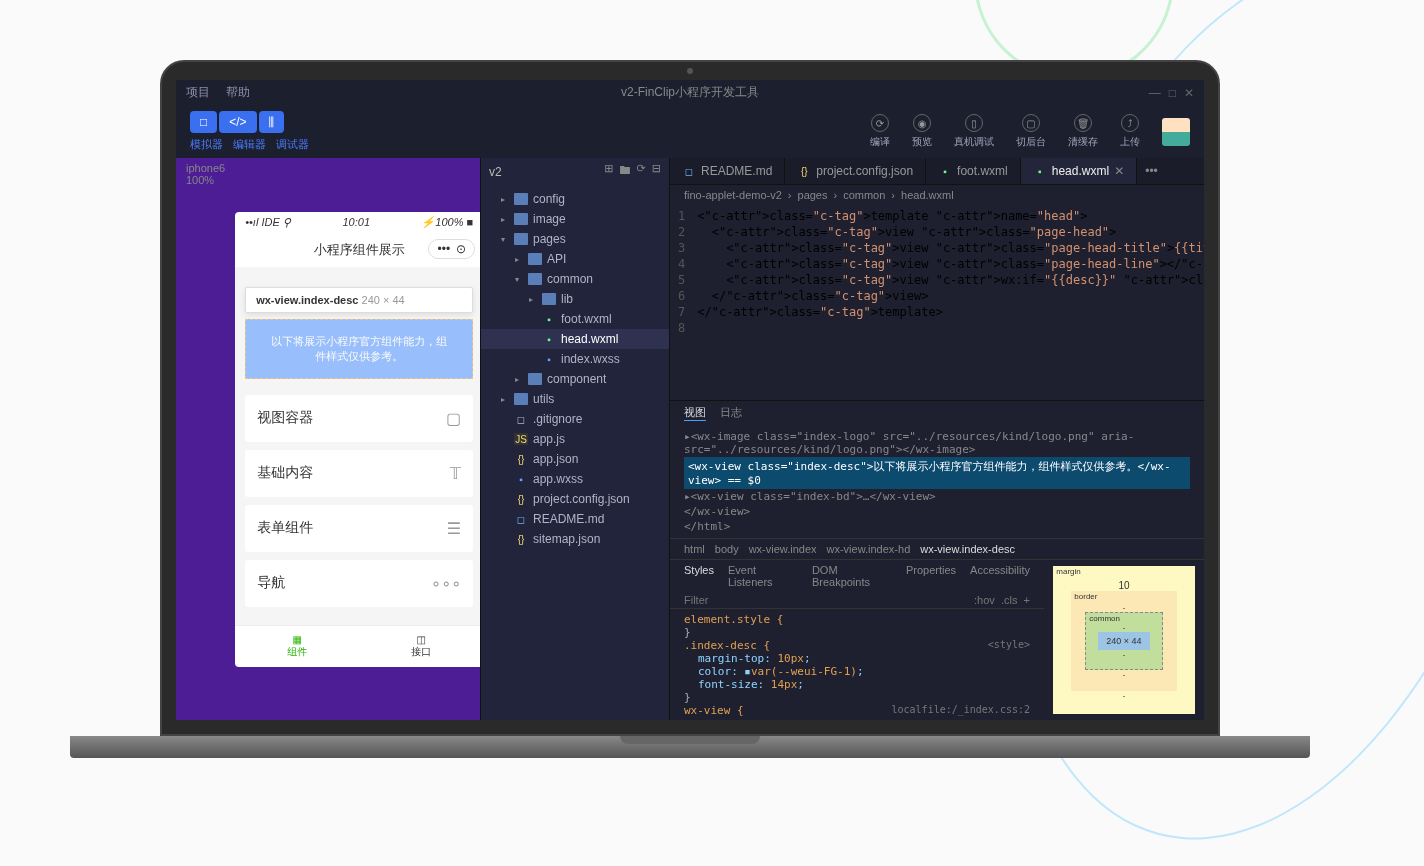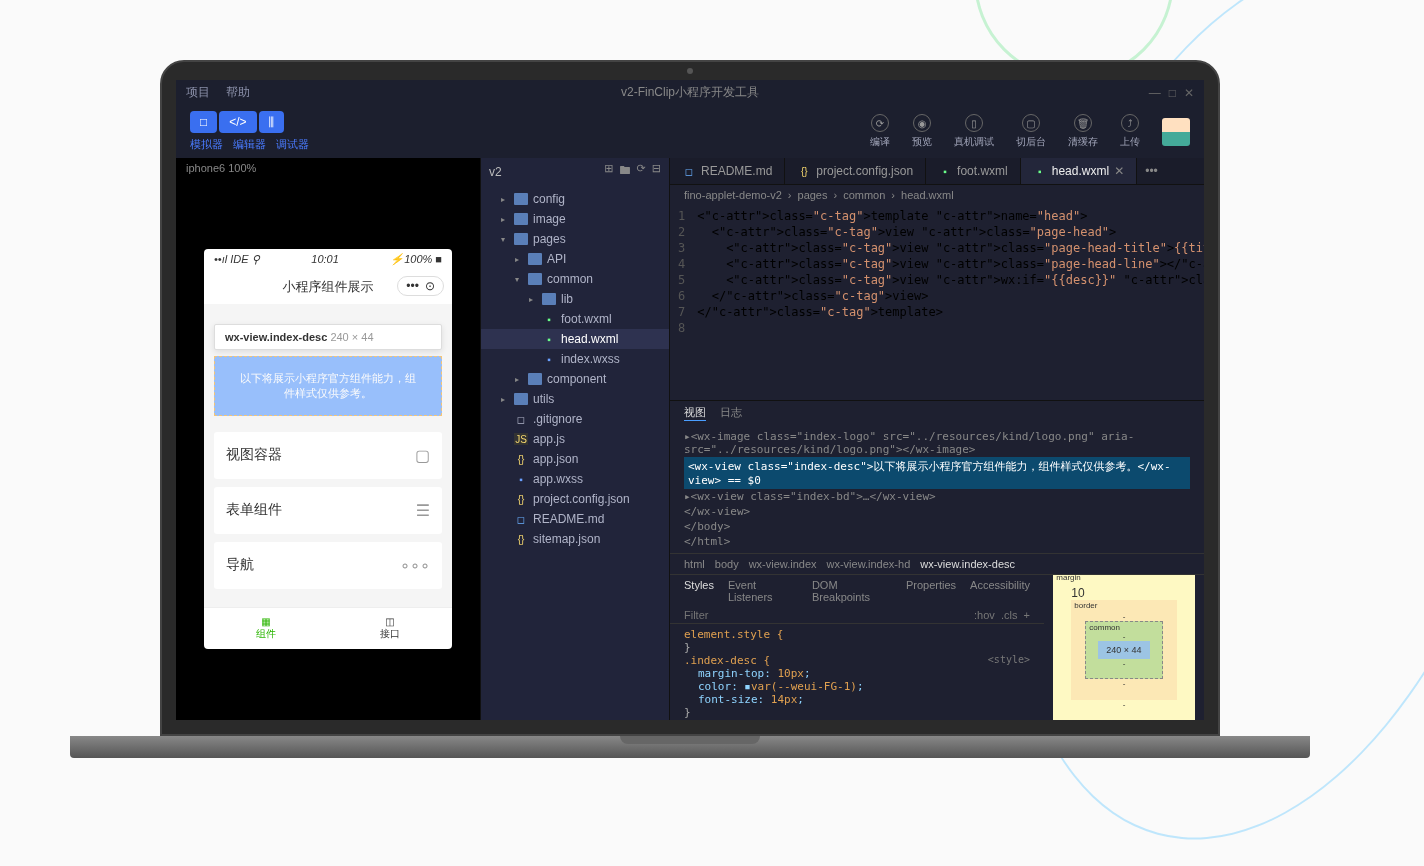--- a/index.html
+++ b/index.html
@@ -27,21 +27,21 @@
 .tb-left { display: flex; flex-direction: column; gap: 4px; }
 .tb-btns { display: flex; gap: 2px; }
 .tb-btn { background: #3a6ff0; color: #fff; padding: 4px 10px; border-radius: 4px; font-size: 12px; }
 .tb-labels { display: flex; gap: 10px; font-size: 11px; color: #4a7bff; }
 .tb-right { margin-left: auto; display: flex; gap: 22px; align-items: center; }
 .tb-action { display: flex; flex-direction: column; align-items: center; gap: 3px; color: #a0a4b8; font-size: 10px; }
 .tb-action-icon { width: 18px; height: 18px; border: 1px solid #666; border-radius: 50%; display: flex; align-items: center; justify-content: center; font-size: 10px; color: #999; }
 .avatar { width: 28px; height: 28px; background: linear-gradient(#ffe0c0 50%,#4a9 50%); border-radius: 3px; }
 
 .main { flex: 1; display: flex; overflow: hidden; }
-.sim-panel { width: 304px; background: #000000; display: flex; flex-direction: column; }
+.sim-panel { width: 304px; background: #4c1d95; display: flex; }
 .sim-info { color: #888; font-size: 11px; padding: 4px 10px; }
 .phone-wrap { flex: 1; display: flex; align-items: center; justify-content: center; }
 .phone { width: 248px; background: #fff; border-radius: 4px; overflow: hidden; color: #333; }
 .phone-status { display: flex; justify-content: space-between; padding: 4px 10px; font-size: 11px; font-style: italic; }
 .phone-nav { text-align: center; padding: 8px; font-size: 13px; position: relative; }
 .phone-capsule { position: absolute; right: 8px; top: 6px; border: 1px solid #ddd; border-radius: 12px; padding: 2px 8px; font-size: 12px; display: flex; gap: 6px; }
 .phone-body { background: #f5f5f5; padding: 20px 10px 10px; }
 .tooltip { background: #fff; border: 1px solid #ddd; padding: 6px 10px; font-size: 11px; margin-bottom: 6px; border-radius: 2px; box-shadow: 0 2px 6px rgba(0,0,0,0.1); }
 .tooltip .dim { color: #999; }
 .sel-highlight { background: #5b9cff; color: #fff; opacity: 0.6; padding: 14px 20px; font-size: 11px; text-align: center; margin-bottom: 16px; border: 1px dashed #f5a623; }
@@ -190,20 +190,24 @@
                   </span>
       </div>
       <div class="phone-body">
         <div class="tooltip"><b>wx-view.index-desc</b> <span class="dim">240 × 44</span></div>
         <div class="sel-highlight">以下将展示小程序官方组件能力，组件样式仅供参考。</div>
         <div class="list-item">
                     <span>视图容器</span>
                     <span class="li-icon">▢</span>
                   </div>
         <div class="list-item">
+                    <span>基础内容</span>
+                    <span class="li-icon">𝕋</span>
+                  </div>
+        <div class="list-item">
                     <span>表单组件</span>
                     <span class="li-icon">☰</span>
                   </div>
         <div class="list-item">
                     <span>导航</span>
                     <span class="li-icon">∘∘∘</span>
                   </div>
       </div>
       <div class="phone-tabs">
         <div class="phone-tab active">▦<br><span>组件</span></div>
@@ -367,21 +371,20 @@
   <div class="devtools">
     <div class="dt-tabs">
       <span class="active">视图</span>
       <span>日志</span>
     </div>
     <div class="dt-elem">
       <div>▸<span>&lt;wx-image class="index-logo" src="../resources/kind/logo.png" aria-src="../resources/kind/logo.png"&gt;&lt;/wx-image&gt;</span></div>
       <div class="hl">&lt;wx-view class="index-desc"&gt;以下将展示小程序官方组件能力，组件样式仅供参考。&lt;/wx-view&gt; == $0</div>
       <div>▸&lt;wx-view class="index-bd"&gt;…&lt;/wx-view&gt;</div>
       <div>&lt;/wx-view&gt;</div>
-      <div>&lt;/body&gt;</div>
       <div>&lt;/html&gt;</div>
     </div>
     <div class="dt-crumb">
       <span>html</span>
                 <span>body</span>
                 <span>wx-view.index</span>
                 <span>wx-view.index-hd</span>
                 <span class="active">wx-view.index-desc</span>
     </div>
     <div class="dt-lower">
@@ -407,21 +410,21 @@
           <div class="prop"><span>color</span>: ▪<span class="val">var(--weui-FG-1)</span>;</div>
           <div class="prop"><span>font-size</span>: <span class="val">14px</span>;</div>
           <div>}</div>
           <div><span class="origin">localfile:/_index.css:2</span><span class="sel">wx-view {</span></div>
 
         </div>
       </div>
       <div class="box-model">
         <div class="bm-margin">
                     <span class="bm-label">margin</span>
-                    <div style="text-align:left;font-size:12px">10</div>
+                    <div style="text-align:center;font-size:10px">10</div>
           <div class="bm-border">
                       <span class="bm-label">border</span>
                       <div style="text-align:center;font-size:8px">-</div>
             <div class="bm-padding">
                         <span class="bm-label">common</span>
                         <div style="text-align:center;font-size:8px">-</div>
               <div class="bm-content">240 × 44</div>
               <div style="text-align:center;font-size:8px">-</div>
             </div>
             <div style="text-align:center;font-size:8px">-</div>

